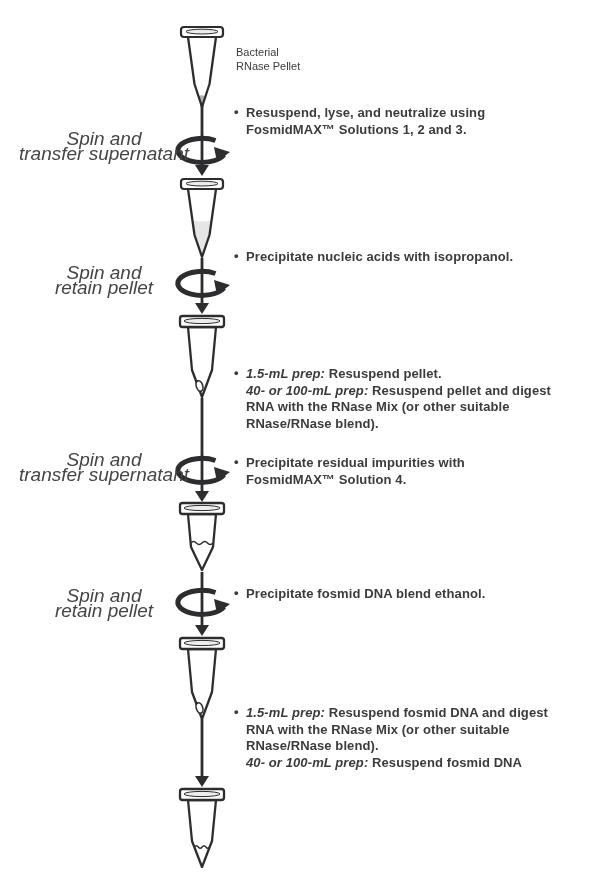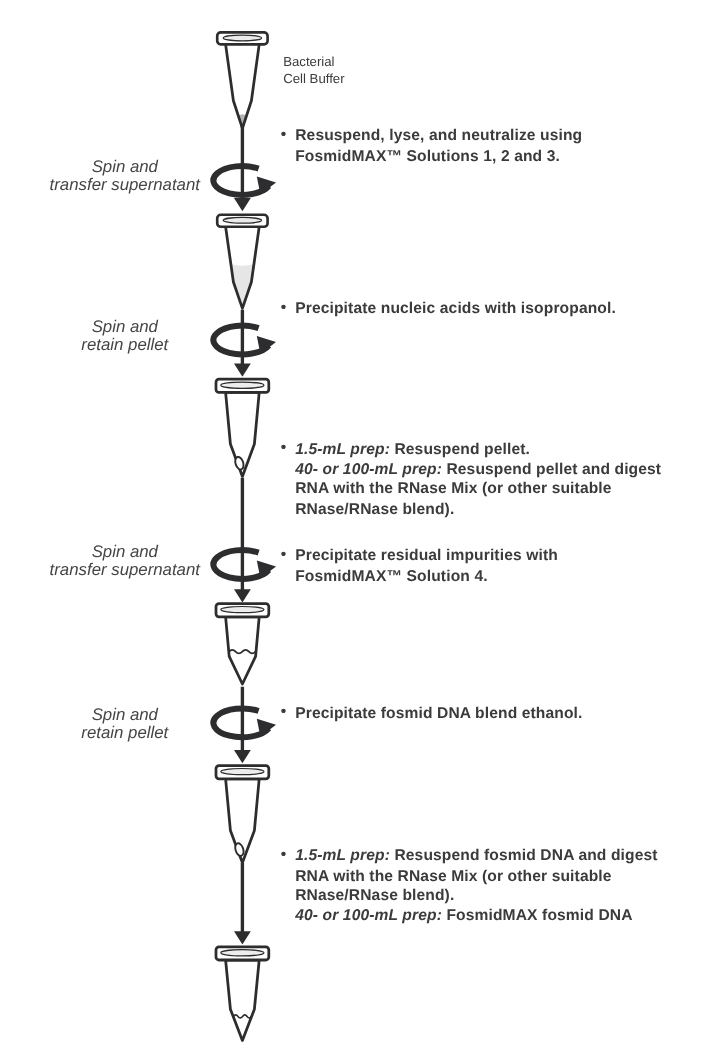--- a/index.html
+++ b/index.html
@@ -8,21 +8,21 @@
     font-family:"Liberation Sans","DejaVu Sans",sans-serif;color:#3b3b3d;
   }
   .abs{position:absolute;}
   .step{
     font-weight:bold;font-size:13px;line-height:16.5px;color:#3b3b3d;
     padding-left:12px;width:352px;letter-spacing:0.1px;
   }
   .step .bullet{position:absolute;left:0;top:-1px;font-size:13px;}
   .step .it{font-style:italic;}
   .spin-label{
-    font-style:italic;font-weight:normal;font-size:14px;line-height:15px;
+    font-style:italic;font-weight:normal;font-size:19px;line-height:15px;
     color:#454547;text-align:center;width:176px;
   }
   .spin-label span{display:block;}
   .tube-caption{
     font-size:11px;line-height:13.5px;color:#3b3b3d;font-weight:normal;
   }
   .tube-caption span{display:block;}
   svg{display:block;}
 </style>
 </head>
@@ -35,21 +35,21 @@
       <path d="M14,13 L20.5,60 L28,83 L35.5,60 L42,13 Z" fill="#ffffff" stroke="none"></path>
       <path d="M24.6,72.5 Q28,70 31.4,72.5 L28,82 Z" fill="#b3b3b3"></path>
       <path d="M14,13 L20.5,60 L28,83 L35.5,60 L42,13" fill="none" stroke="#2d2d2f" stroke-width="2.3" stroke-linejoin="round" stroke-linecap="round"></path>
       <rect x="7" y="3" width="42" height="10" rx="3" fill="#ffffff" stroke="#2d2d2f" stroke-width="2.2"></rect>
       <ellipse cx="28" cy="7.6" rx="16" ry="2.4" fill="#ececec" stroke="#2d2d2f" stroke-width="1"></ellipse>
     </svg>
   </div>
 
   <div class="abs tube-caption" style="left:236px;top:46px;">
     <span>Bacterial</span>
-    <span>Cell Buffer</span>
+    <span>RNase Pellet</span>
   </div>
 
   <div class="abs" style="left:162px;top:104px;">
     <svg width="80" height="72" viewBox="0 0 80 72">
       <line x1="40" y1="0" x2="40" y2="62" stroke="#2d2d2f" stroke-width="2.8"></line>
       <polygon points="33,61 47,61 40,72" fill="#2d2d2f"></polygon>
       <g>
         <path d="M 53.5 36.5 A 24 12 0 1 0 62 51" fill="none" stroke="#2d2d2f" stroke-width="5"></path>
         <polygon points="55,58 68,48 52,43" fill="#2d2d2f"></polygon>
       </g>
@@ -192,21 +192,21 @@
       <polygon points="33,57 47,57 40,68" fill="#2d2d2f"></polygon>
     </svg>
   </div>
 
   <div class="abs step" style="left:234px;top:705px;">
     <span class="bullet">•</span>
     <div>
         <div><span class="it">1.5-mL prep:</span><span> Resuspend fosmid DNA and digest</span></div>
         <div><span>RNA with the RNase Mix (or other suitable</span></div>
         <div><span>RNase/RNase blend).</span></div>
-        <div><span class="it">40- or 100-mL prep:</span><span> FosmidMAX fosmid DNA</span></div>
+        <div><span class="it">40- or 100-mL prep:</span><span> Resuspend fosmid DNA</span></div>
       </div>
   </div>
 
   <div class="abs" style="left:172px;top:787px;">
     <svg width="60" height="82" viewBox="0 0 60 82">
       <path d="M16,13 L20,54 L30,80 L40,54 L44,13 Z" fill="#ffffff" stroke="#2d2d2f" stroke-width="2.3" stroke-linejoin="round"></path>
       <path d="M22.5,60 q1.9,-2.5 3.8,0 t3.8,0 t3.8,0 t3.8,0" fill="none" stroke="#2d2d2f" stroke-width="1.4"></path>
       <rect x="8" y="2" width="44" height="11" rx="2.5" fill="#ffffff" stroke="#2d2d2f" stroke-width="2.3"></rect>
       <ellipse cx="30" cy="7" rx="18" ry="2.6" fill="#ededed" stroke="#2d2d2f" stroke-width="1"></ellipse>
     </svg>

